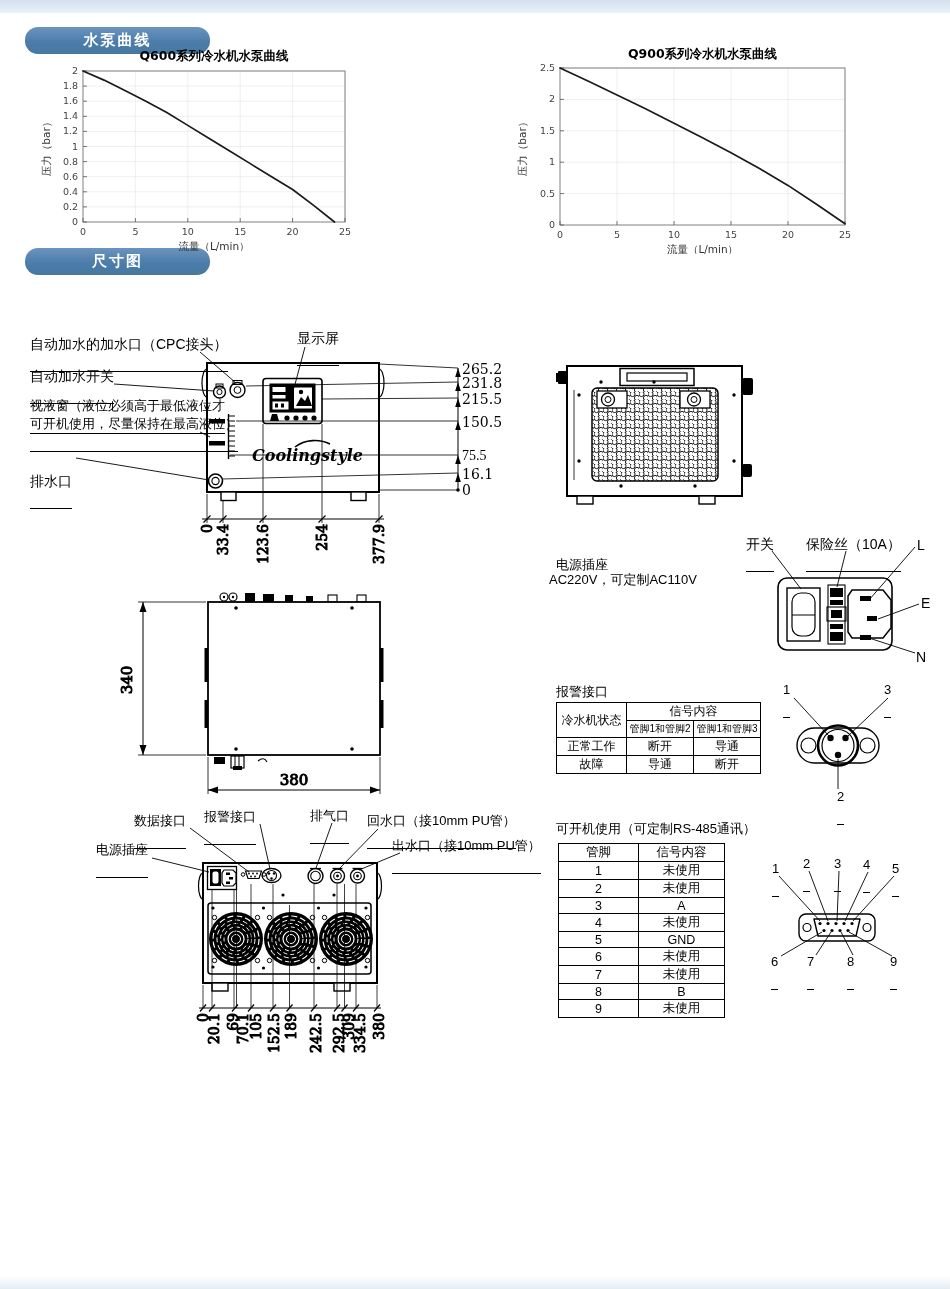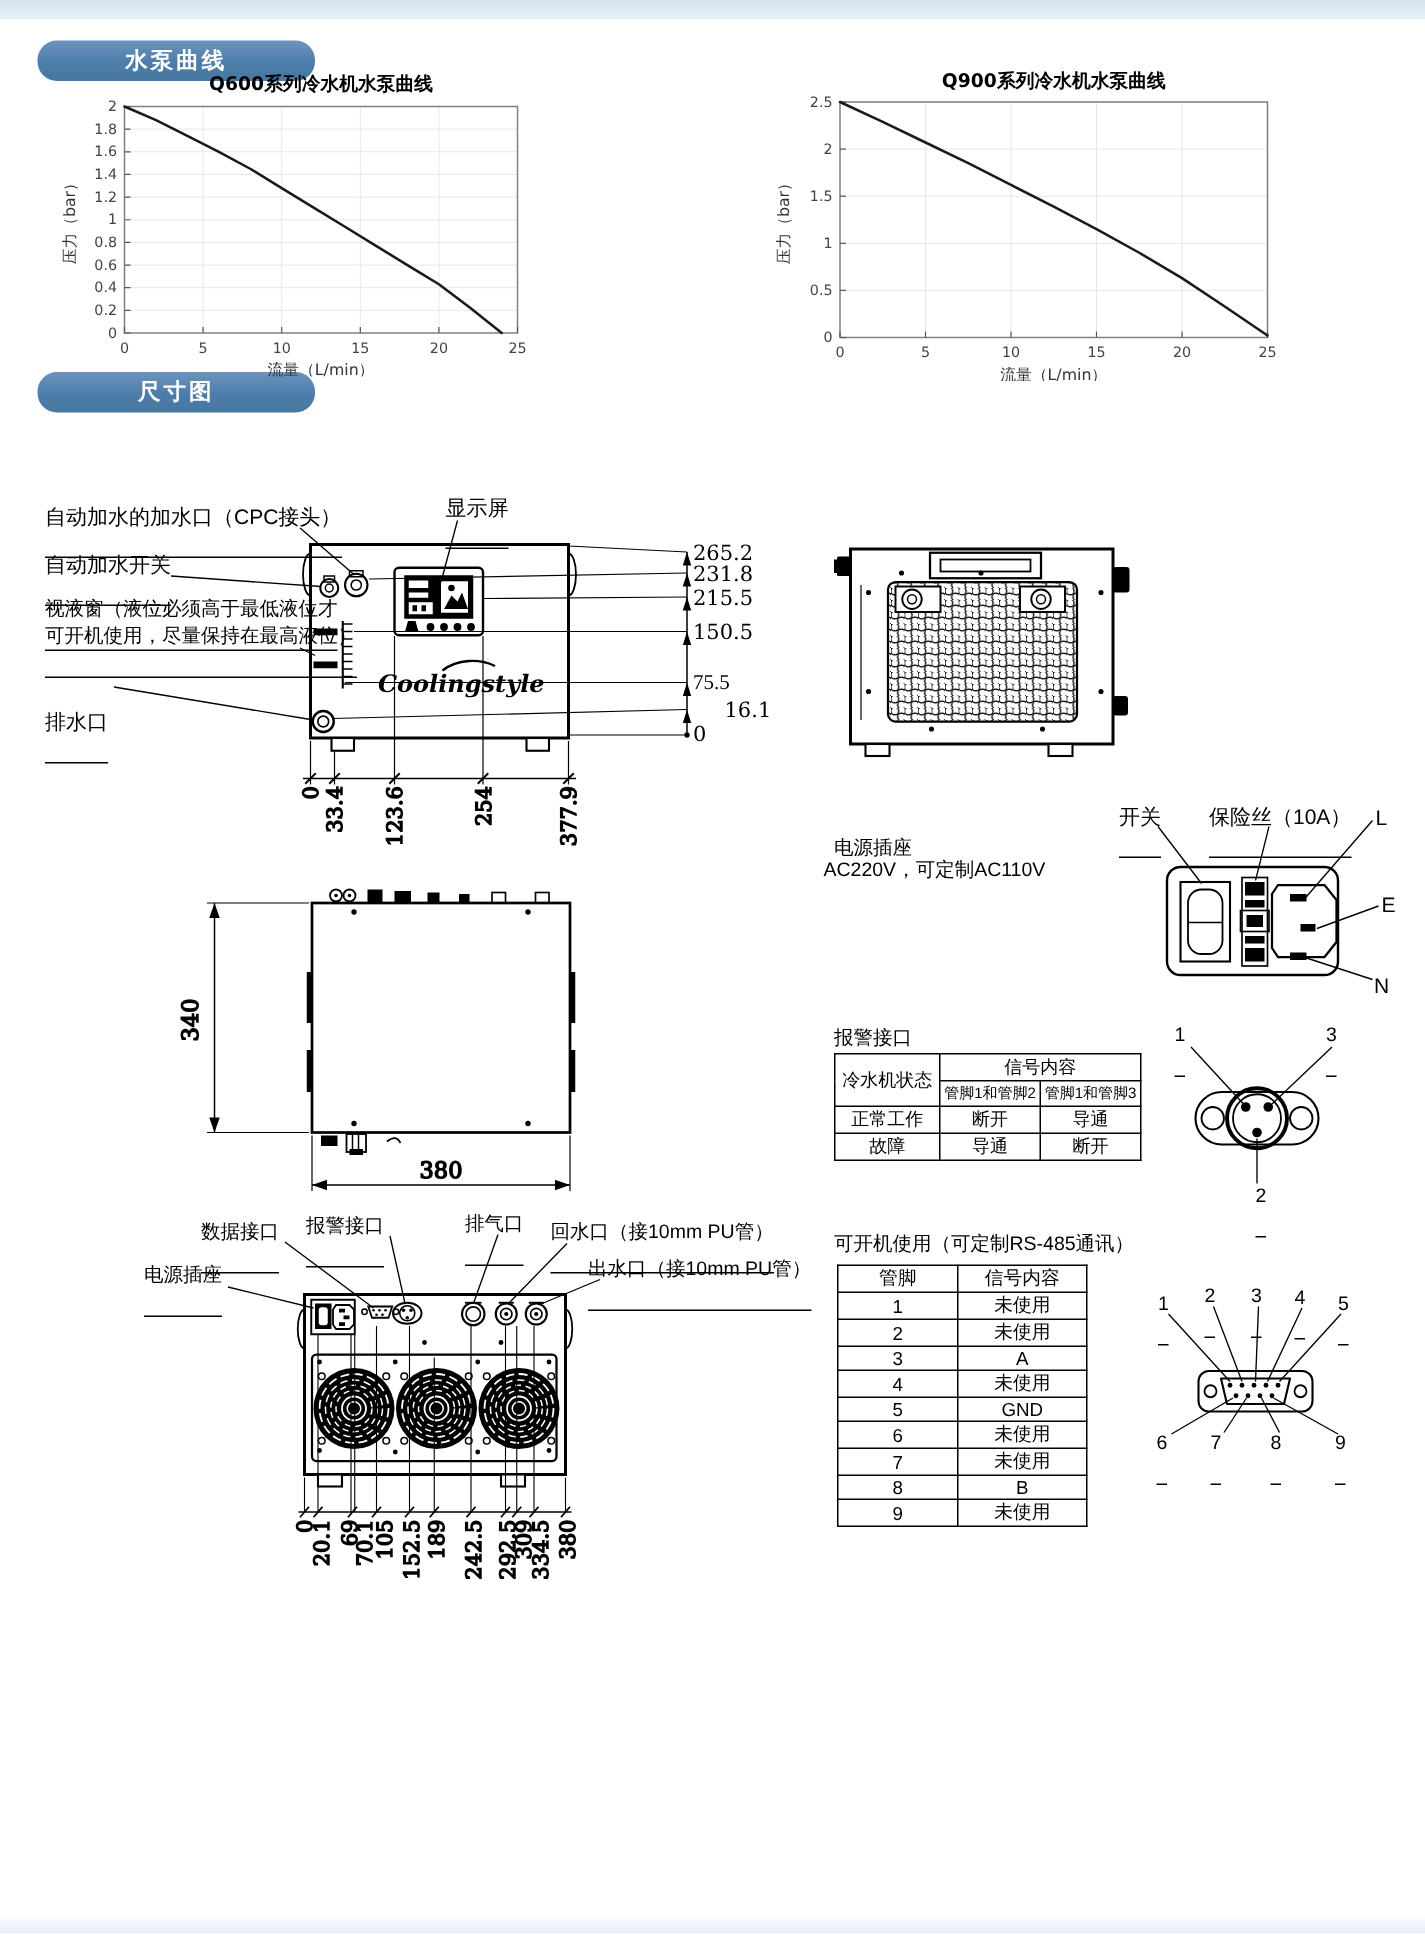--- a/index.html
+++ b/index.html
@@ -538,21 +538,21 @@
   <div class="lbl lbl13" style="left:30px;top:417px;">可开机使用，尽量保持在最高液位）</div>
   <div class="lbl" style="left:30px;top:441px;margin-top:32px;">排水口</div>
   <div class="lbl" style="left:297px;top:330px;">显示屏</div>
   <div class="logo" style="left:252px;top:446px;">Coolingstyle</div>
 
   <span class="dimr" style="left:462px;top:361px;">265.2</span>
   <span class="dimr" style="left:462px;top:375px;">231.8</span>
   <span class="dimr" style="left:462px;top:391px;">215.5</span>
   <span class="dimr" style="left:462px;top:414px;">150.5</span>
   <span class="dimr" style="left:462px;top:448px;font-family:Liberation Serif, serif;">75.5</span>
-  <span class="dimr" style="left:462px;top:466px;margin-left:21px;">16.1</span>
+  <span class="dimr" style="left:462px;top:466px;">16.1</span>
   <span class="dimr" style="left:462px;top:482px;">0</span>
 
   <div class="lbl lbl13" style="left:96px;top:843px;">电源插座</div>
   <div class="lbl lbl13" style="left:134px;top:814px;">数据接口</div>
   <div class="lbl lbl13" style="left:204px;top:810px;">报警接口</div>
   <div class="lbl lbl13" style="left:310px;top:809px;">排气口</div>
   <div class="lbl lbl13" style="left:367px;top:814px;">回水口（接10mm PU管）</div>
   <div class="lbl lbl13" style="left:392px;top:839px;">出水口（接10mm PU管）</div>
 
   <div class="lbl nound lbl13" style="left:556px;top:558px;">电源插座</div>

